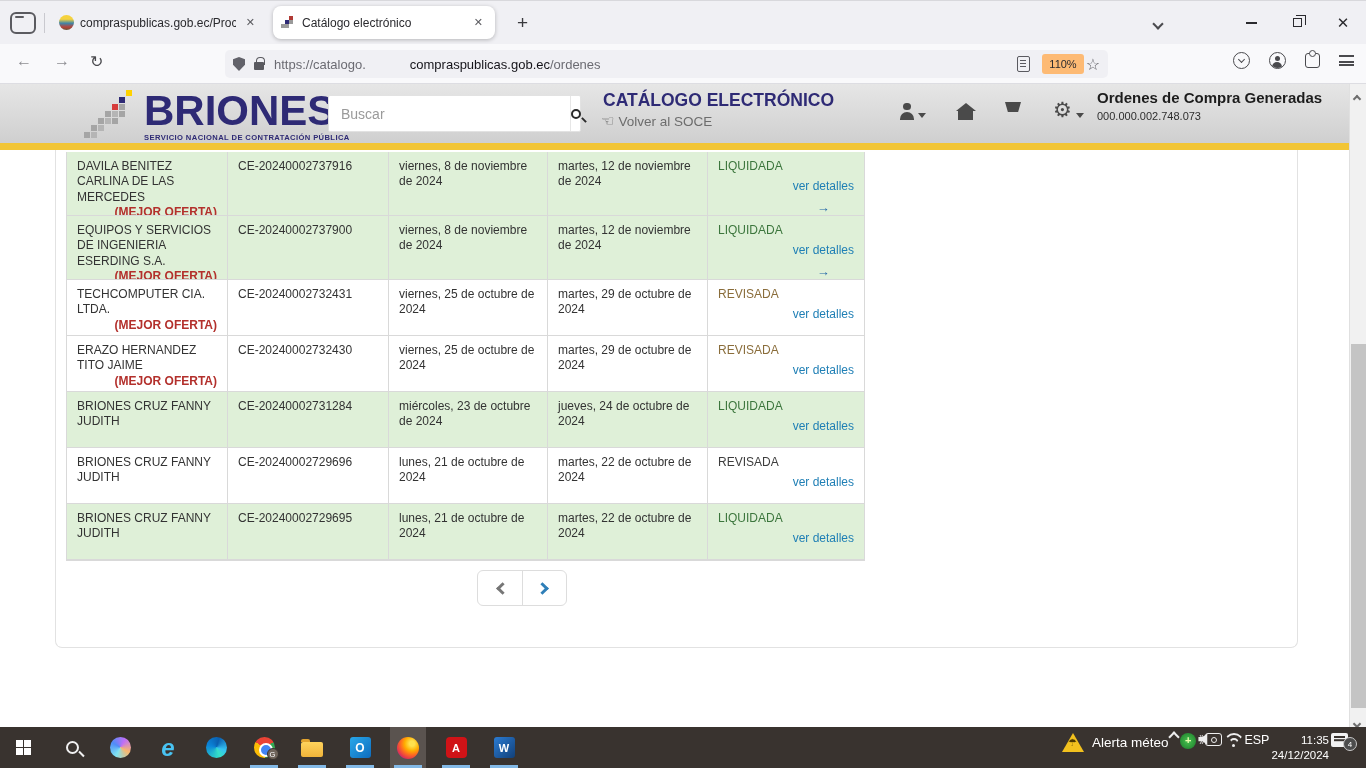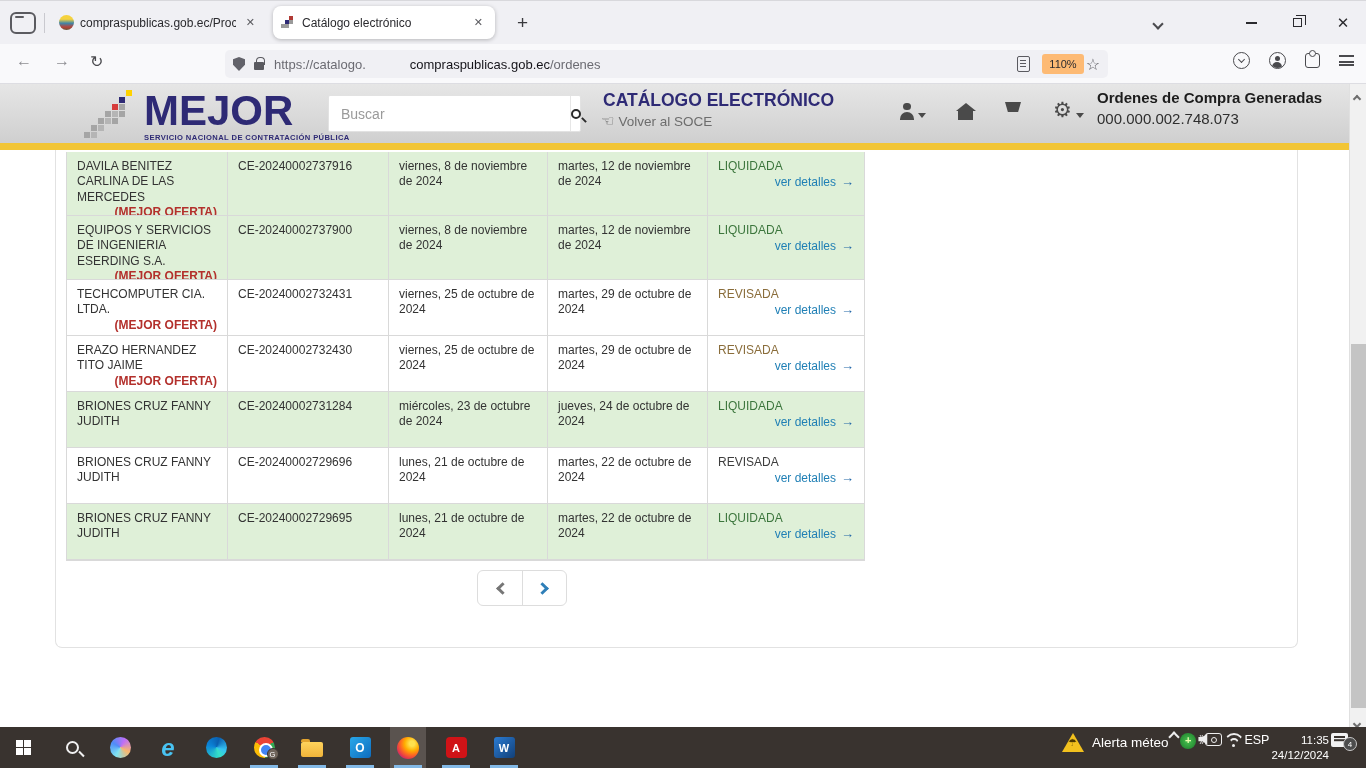--- a/index.html
+++ b/index.html
@@ -95,40 +95,40 @@
            border-top:5px solid #4a4a4a; margin:0 0 2px 4px; }
   .home-i { width:15px; height:9px; background:#4a4a4a; position:relative; margin-top:11px; }
   .home-i::before { content:''; position:absolute; left:-2.5px; top:-8px; width:0; height:0;
                     border-left:10px solid transparent; border-right:10px solid transparent; border-bottom:8px solid #4a4a4a; }
   .cart-i { width:16px; height:10px; background:#4a4a4a; clip-path:polygon(0 0,100% 0,82% 100%,18% 100%); position:relative; margin-bottom:5px; }
   .cart-i::after { content:''; position:absolute; left:2px; top:12px; width:3.2px; height:3.2px; border-radius:50%;
                    background:#4a4a4a; box-shadow:8px 0 0 #4a4a4a; }
   .gear-i { font-size:21px; line-height:1; color:#4a4a4a; }
   .orders { position:absolute; right:20px; top:5px; text-align:left; color:#1c1c1c; width:232px; }
   .orders .lbl { font-size:15px; font-weight:bold; }
-  .orders .num { font-size:15px; margin-top:4px; color:#2e2e2e; }
+  .orders .num { font-size:11px; margin-top:4px; color:#2e2e2e; }
 
   .goldbar { position:absolute; left:0; top:59px; width:100%; height:7px; background:#f2c535; }
 
   .content { position:absolute; left:0; top:66px; width:100%; height:577px; background:#fff; }
   .card { position:absolute; left:55px; top:0; width:1243px; height:498px; background:#fff;
           border:1px solid #e2e2e2; border-top:none; border-radius:0 0 7px 7px;padding-left:23px; }
 
   .otable { position:absolute; left:10px; top:2px; width:799px; border:1px solid #d9d9d9; border-top:none; }
   .row { display:flex; width:100%; border-bottom:1px solid #d9d9d9; background:#fff; }
   .row.green { background:#dff0d8; }
   .row.tall { height:64px; } .row.short { height:56px; }
   .cell { padding:7px 10px; font-size:12px; line-height:1.28; color:#333; border-right:1px solid #d9d9d9; overflow:hidden; }
   .c-sup { width:161px; } .c-ord { width:161px; } .c-d1 { width:159px; } .c-d2 { width:160px; }
   .c-st  { width:156px; border-right:none; display:flex; flex-direction:column; }
   .mejor { float:right; color:#b3302c; font-weight:bold; margin-left:6px; }
   .mejor:empty { display:none; }
   .status { font-size:12px; }
   .st-success { color:#3c763d; } .st-warn { color:#8a6d3b; } .st-plain { color:#3d3d3d; }
-  .details { align-self:flex-end; font-size:12px; color:#1f7fb5; display:flex; align-items:center; gap:5px; }
+  .details { align-self:flex-end; margin-top:5px; font-size:12px; color:#1f7fb5; display:flex; align-items:center; gap:5px;flex-direction:column; }
   .details .arr { color:#2468a8; font-weight:bold; font-size:13px; }
 
   .pager { position:absolute; left:421px; top:420px; display:flex; border:1px solid #ddd; border-radius:6px; overflow:hidden; background:#fff; }
   .pbtn { width:44px; height:34px; display:flex; align-items:center; justify-content:center; }
   .pbtn + .pbtn { border-left:1px solid #ddd; }
   .pchev { width:9px; height:9px; border-right:3px solid #767676; border-bottom:3px solid #767676; }
   .pchev.left { transform:rotate(135deg); margin-left:4px; }
   .pchev.right { transform:rotate(-45deg); border-color:#2f7fb8; margin-right:4px; }
 
   
@@ -265,21 +265,21 @@
             <i style="left:35px;top:21px;background:#a5a5a5"></i>
           <i style="left:14px;top:28px;background:#a5a5a5"></i>
             <i style="left:21px;top:28px;background:#b5b5b5"></i>
             <i style="left:28px;top:28px;background:#a5a5a5"></i>
           <i style="left:7px;top:35px;background:#a5a5a5"></i>
             <i style="left:14px;top:35px;background:#b5b5b5"></i>
           <i style="left:0;top:42px;background:#a5a5a5"></i>
             <i style="left:7px;top:42px;background:#b5b5b5"></i>
         </span>
         <span class="logotext">
-          <div class="name">MEJOR</div>
+          <div class="name">BRIONES</div>
           <div class="tag">SERVICIO NACIONAL DE CONTRATACIÓN PÚBLICA</div>
         </span>
       </div>
       <div class="searchwrap">
         <input type="text" placeholder="Buscar" style="">
         <span class="searchbtn">
             <span class="mag"></span>
           </span>
       </div>
       <div class="cat-title">CATÁLOGO ELECTRÓNICO</div>

